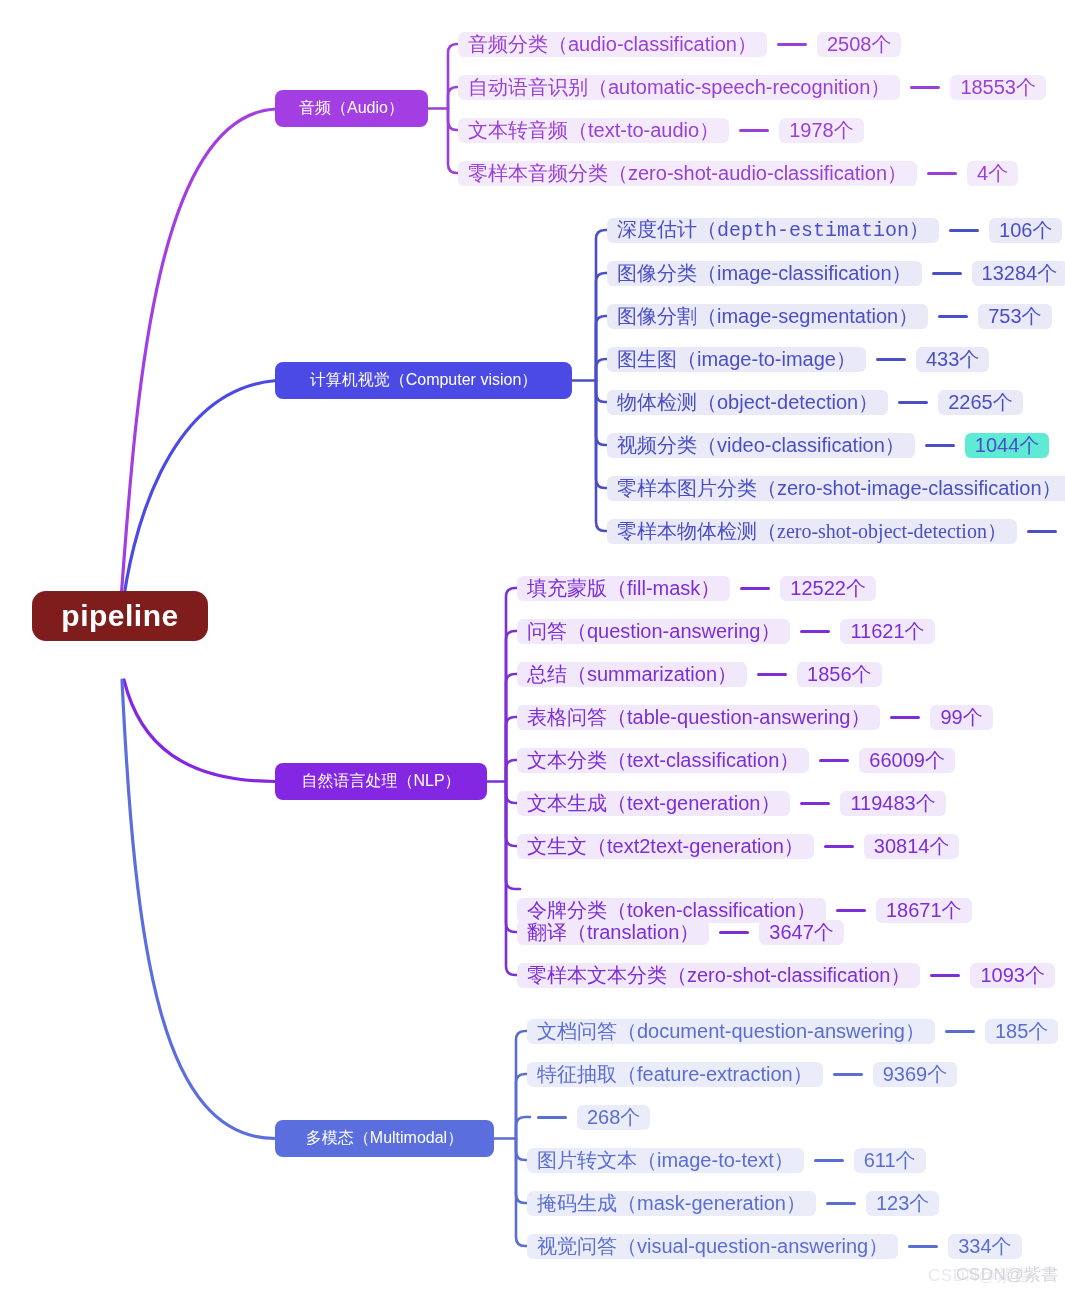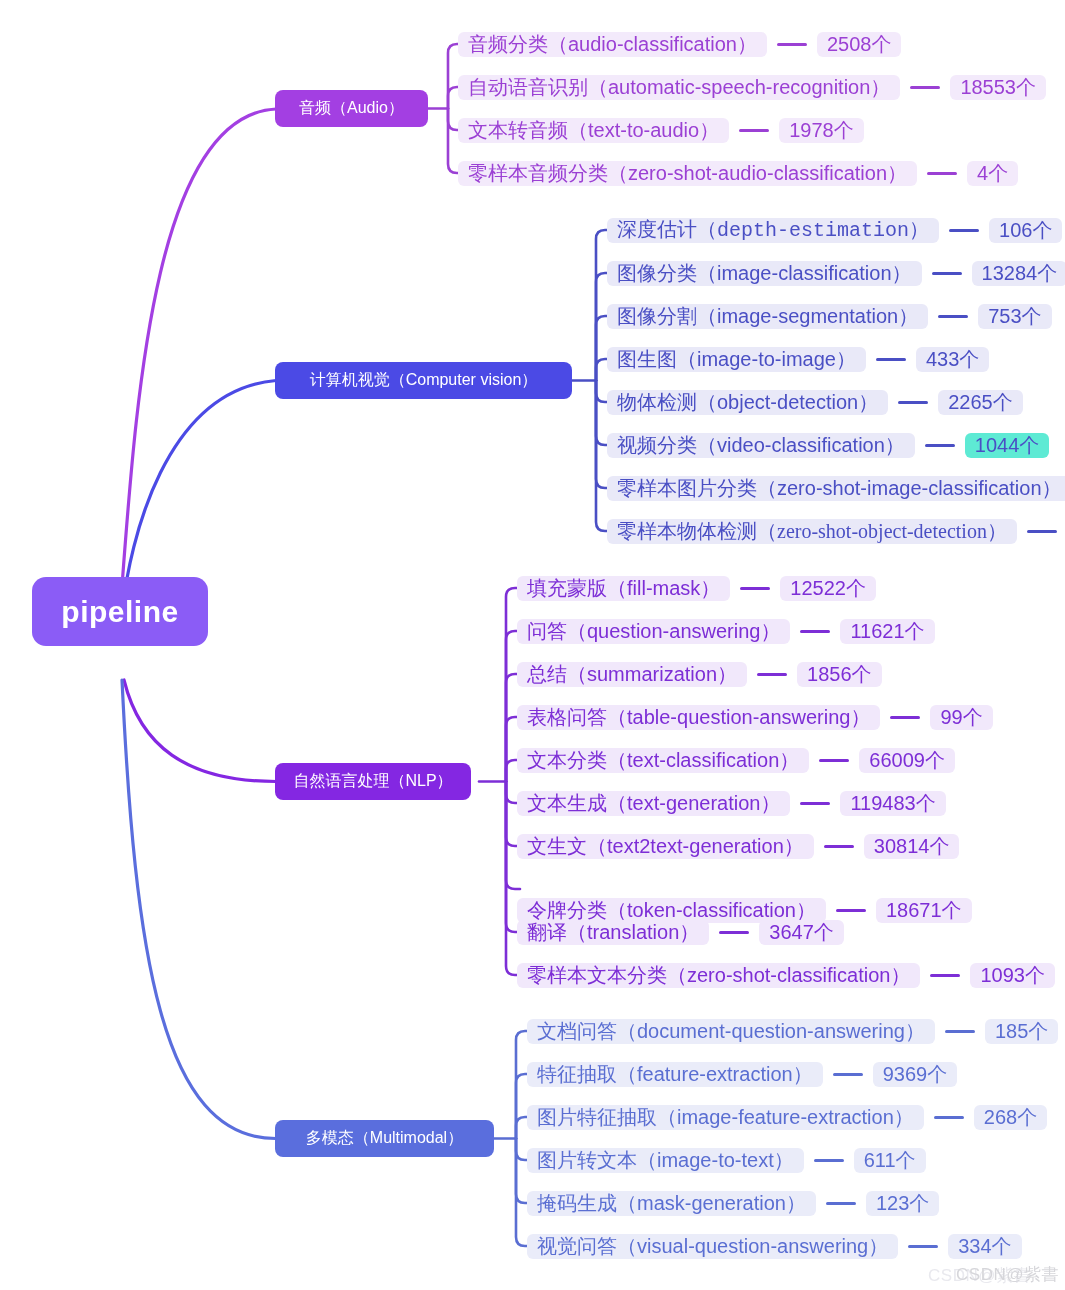--- a/index.html
+++ b/index.html
@@ -71,21 +71,21 @@
       <path d="M122 680 C135 950 160 1139 276 1138.5" fill="none" stroke="#5a6edd" stroke-width="3.2" stroke-linecap="round"></path>
       <path d="M492 1138.5 H516" fill="none" stroke="#5a6ed2" stroke-width="2.6" stroke-linecap="round"></path>
       <path d="M516 1138.5 V1040 Q516 1031 525 1031 H530" fill="none" stroke="#5a6ed2" stroke-width="2.6" stroke-linecap="round"></path>
       <path d="M516 1138.5 V1083 Q516 1074 525 1074 H530" fill="none" stroke="#5a6ed2" stroke-width="2.6" stroke-linecap="round"></path>
       <path d="M516 1138.5 V1126 Q516 1117 525 1117 H530" fill="none" stroke="#5a6ed2" stroke-width="2.6" stroke-linecap="round"></path>
       <path d="M516 1138.5 V1151 Q516 1160 525 1160 H530" fill="none" stroke="#5a6ed2" stroke-width="2.6" stroke-linecap="round"></path>
       <path d="M516 1138.5 V1194 Q516 1203 525 1203 H530" fill="none" stroke="#5a6ed2" stroke-width="2.6" stroke-linecap="round"></path>
       <path d="M516 1138.5 V1237 Q516 1246 525 1246 H530" fill="none" stroke="#5a6ed2" stroke-width="2.6" stroke-linecap="round"></path>
     </svg>
 
-  <div class="node root-node" id="rootNode" style="left: 32px; top: 577px; width: 176px; height: 69px; background: #8b5cf6; color: rgb(255, 255, 255);">
+  <div class="node root-node" id="rootNode" style="left: 32px; top: 591px; width: 176px; height: 50px; background: #7f1d1d; color: rgb(255, 255, 255);">
     <span>pipeline</span>
   </div>
 
   <div id="nodes">
       <div class="node branch-node" style="left: 275px; top: 90px; width: 153px; height: 37px; background: rgb(163, 63, 226);">
         <span>音频（Audio）</span>
       </div>
       <div class="task-row" style="left: 458px; top: 31px;">
         <span class="pill" style="background: rgb(243, 234, 251); color: rgb(155, 64, 212);">音频分类（audio-classification）</span>
         <div class="count-link" style="background: rgb(155, 64, 212);"></div>
@@ -142,21 +142,21 @@
       <div class="task-row" style="left: 607px; top: 475px;">
         <span class="pill" style="background: rgb(233, 233, 248); color: rgb(74, 79, 196);">零样本图片分类（zero-shot-image-classification）</span>
         <div class="count-link" style="background: rgb(74, 79, 196);"></div>
         <span class="pill" style="background: rgb(233, 233, 248); color: rgb(74, 79, 196);">500个</span>
       </div>
       <div class="task-row" style="left: 607px; top: 518px;">
         <span class="pill" style="background: rgb(233, 233, 248); color: rgb(74, 79, 196); font-family: Liberation Serif, serif;">零样本物体检测（zero-shot-object-detection）</span>
         <div class="count-link" style="background: rgb(74, 79, 196);"></div>
         <span class="pill" style="background: rgb(233, 233, 248); color: rgb(74, 79, 196);">39个</span>
       </div>
-      <div class="node branch-node" style="left: 275px; top: 763px; width: 196px; height: 37px; background: rgb(132, 39, 226);">
+      <div class="node branch-node" style="left: 275px; top: 763px; width: 212px; height: 37px; background: rgb(132, 39, 226);">
         <span>自然语言处理（NLP）</span>
       </div>
       <div class="task-row" style="left: 517px; top: 575px;">
         <span class="pill" style="background: rgb(241, 232, 251); color: rgb(125, 46, 214);">填充蒙版（fill-mask）</span>
         <div class="count-link" style="background: rgb(125, 46, 214);"></div>
         <span class="pill" style="background: rgb(241, 232, 251); color: rgb(125, 46, 214);">12522个</span>
       </div>
       <div class="task-row" style="left: 517px; top: 618px;">
         <span class="pill" style="background: rgb(241, 232, 251); color: rgb(125, 46, 214);">问答（question-answering）</span>
         <div class="count-link" style="background: rgb(125, 46, 214);"></div>
@@ -209,21 +209,20 @@
         <span class="pill" style="background: rgb(234, 236, 249); color: rgb(90, 110, 210);">文档问答（document-question-answering）</span>
         <div class="count-link" style="background: rgb(90, 110, 210);"></div>
         <span class="pill" style="background: rgb(234, 236, 249); color: rgb(90, 110, 210);">185个</span>
       </div>
       <div class="task-row" style="left: 527px; top: 1061px;">
         <span class="pill" style="background: rgb(234, 236, 249); color: rgb(90, 110, 210);">特征抽取（feature-extraction）</span>
         <div class="count-link" style="background: rgb(90, 110, 210);"></div>
         <span class="pill" style="background: rgb(234, 236, 249); color: rgb(90, 110, 210);">9369个</span>
       </div>
       <div class="task-row" style="left: 527px; top: 1104px;">
-        <span class="pill" style="background: rgb(234, 236, 249); color: rgb(90, 110, 210);">图片特征抽取（image-feature-extraction）</span>
         <div class="count-link" style="background: rgb(90, 110, 210);"></div>
         <span class="pill" style="background: rgb(234, 236, 249); color: rgb(90, 110, 210);">268个</span>
       </div>
       <div class="task-row" style="left: 527px; top: 1147px;">
         <span class="pill" style="background: rgb(234, 236, 249); color: rgb(90, 110, 210);">图片转文本（image-to-text）</span>
         <div class="count-link" style="background: rgb(90, 110, 210);"></div>
         <span class="pill" style="background: rgb(234, 236, 249); color: rgb(90, 110, 210);">611个</span>
       </div>
       <div class="task-row" style="left: 527px; top: 1190px;">
         <span class="pill" style="background: rgb(234, 236, 249); color: rgb(90, 110, 210);">掩码生成（mask-generation）</span>

